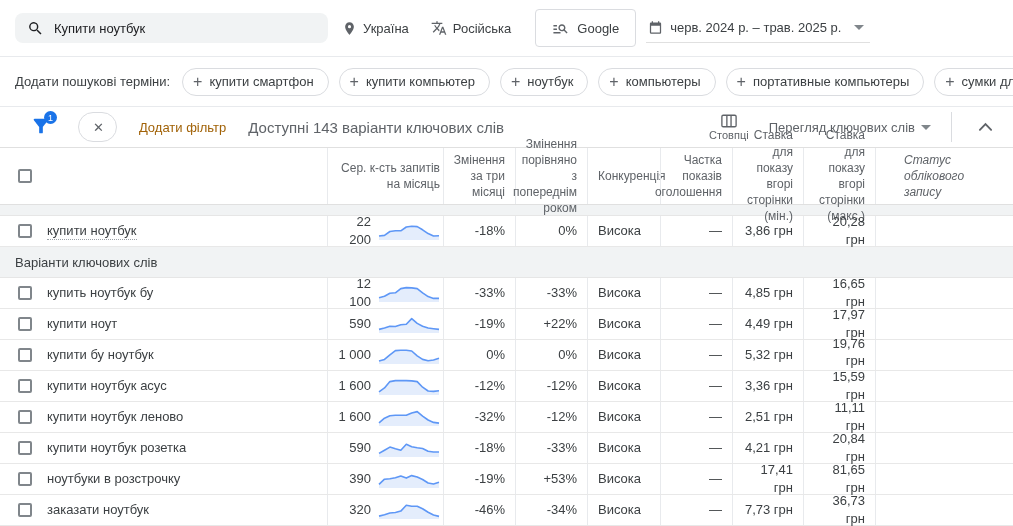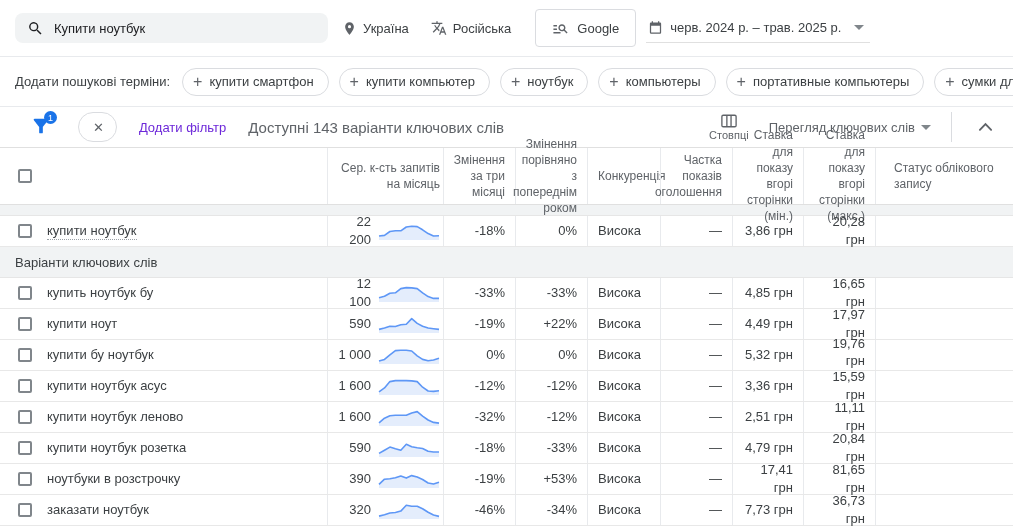--- a/index.html
+++ b/index.html
@@ -38,21 +38,21 @@
   .funnel-wrap { position:relative; width:24px; height:24px; flex:0 0 auto; }
   .funnel-badge {
     position:absolute; top:-4px; right:-3px; width:13px; height:13px; border-radius:50%;
     background:#1a73e8; color:#fff; font-size:9px; display:flex; align-items:center; justify-content:center;
   }
   .filter-chip {
     margin-left:24px; display:flex; align-items:center; gap:9px; border:1px solid #dadce0;
     border-radius:16px; height:30px; padding:0 12px 0 14px; color:#3c4043;
   }
   .filter-chip .x { color:#5f6368; font-size:13px; }
-  .add-filter { margin-left:22px; color:#6d28d9; }
+  .add-filter { margin-left:22px; color:#a16207; }
   .available { margin-left:22px; color:#5f6368; font-size:15px; }
   .right-cluster { margin-left:auto; display:flex; align-items:center; gap:20px; }
   .columns-ctl { display:flex; flex-direction:column; align-items:center; gap:1px; color:#5f6368; font-size:11px; }
   .view-selector { display:flex; align-items:center; color:#5f6368; font-size:13px; }
   .vdivider { width:1px; height:30px; background:#dadce0; }
   .chev-up { padding:2px 6px; }
   
   .thead { height:57px; border-bottom:1px solid #e0e0e0; display:flex; }
   .th, .td {
     display:flex; align-items:center; height:100%; color:#5f6368; font-size:12px;
@@ -67,21 +67,21 @@
   .section-row {
     height:31px; background:#f1f3f4; border-bottom:1px solid #e6e6e6;
     display:flex; align-items:center; padding-left:15px; color:#3c4043; font-size:13px;
   }
   .cb { width:14px; height:14px; border:2px solid #80868b; border-radius:2px; background:#fff; flex:0 0 auto; }
   .kw-cell { gap:15px; padding-left:18px; }
   .thead .kw-cell { gap:6px; }
   .kw-text.seed { border-bottom:1px dotted #9aa0a6; }
   .avg-cell { gap:7px; padding-right:3px; }
   .spark { flex:0 0 auto; display:block; }
-  .status-cell { padding-left:18px; }
+  .status-cell { padding-left:28px;font-style:italic; }
 </style>
 </head>
 <body>
 
 <div class="topbar">
   <div class="searchbox">
     <svg width="17" height="17" viewBox="0 0 24 24" fill="#202124">
         <path d="M15.5 14h-.79l-.28-.27a6.5 6.5 0 10-.7.7l.27.28v.79l5 4.99L20.49 19l-4.99-5zm-6 0A4.5 4.5 0 1114 9.5 4.5 4.5 0 019.5 14z"></path>
       </svg>
     <span>Купити ноутбук</span>
@@ -426,21 +426,21 @@
       <div class="td a-right " style="width: 72px; flex: 0 0 72px;">
         <span>-33%</span>
       </div>
       <div class="td a-left " style="width: 73px; flex: 0 0 73px;">
         <span>Висока</span>
       </div>
       <div class="td a-right " style="width: 72px; flex: 0 0 72px;">
         <span>—</span>
       </div>
       <div class="td a-right " style="width: 71px; flex: 0 0 71px;">
-        <span>4,79 грн</span>
+        <span>4,21 грн</span>
       </div>
       <div class="td a-right " style="width: 72px; flex: 0 0 72px;">
         <span>20,84 грн</span>
       </div>
       <div class="td a-left status-cell" style="width: 138px; flex: 0 0 138px;">
         <span></span>
       </div>
     </div>
     <div class="trow">
       <div class="td a-left kw-cell" style="width: 327px; flex: 0 0 327px;">

